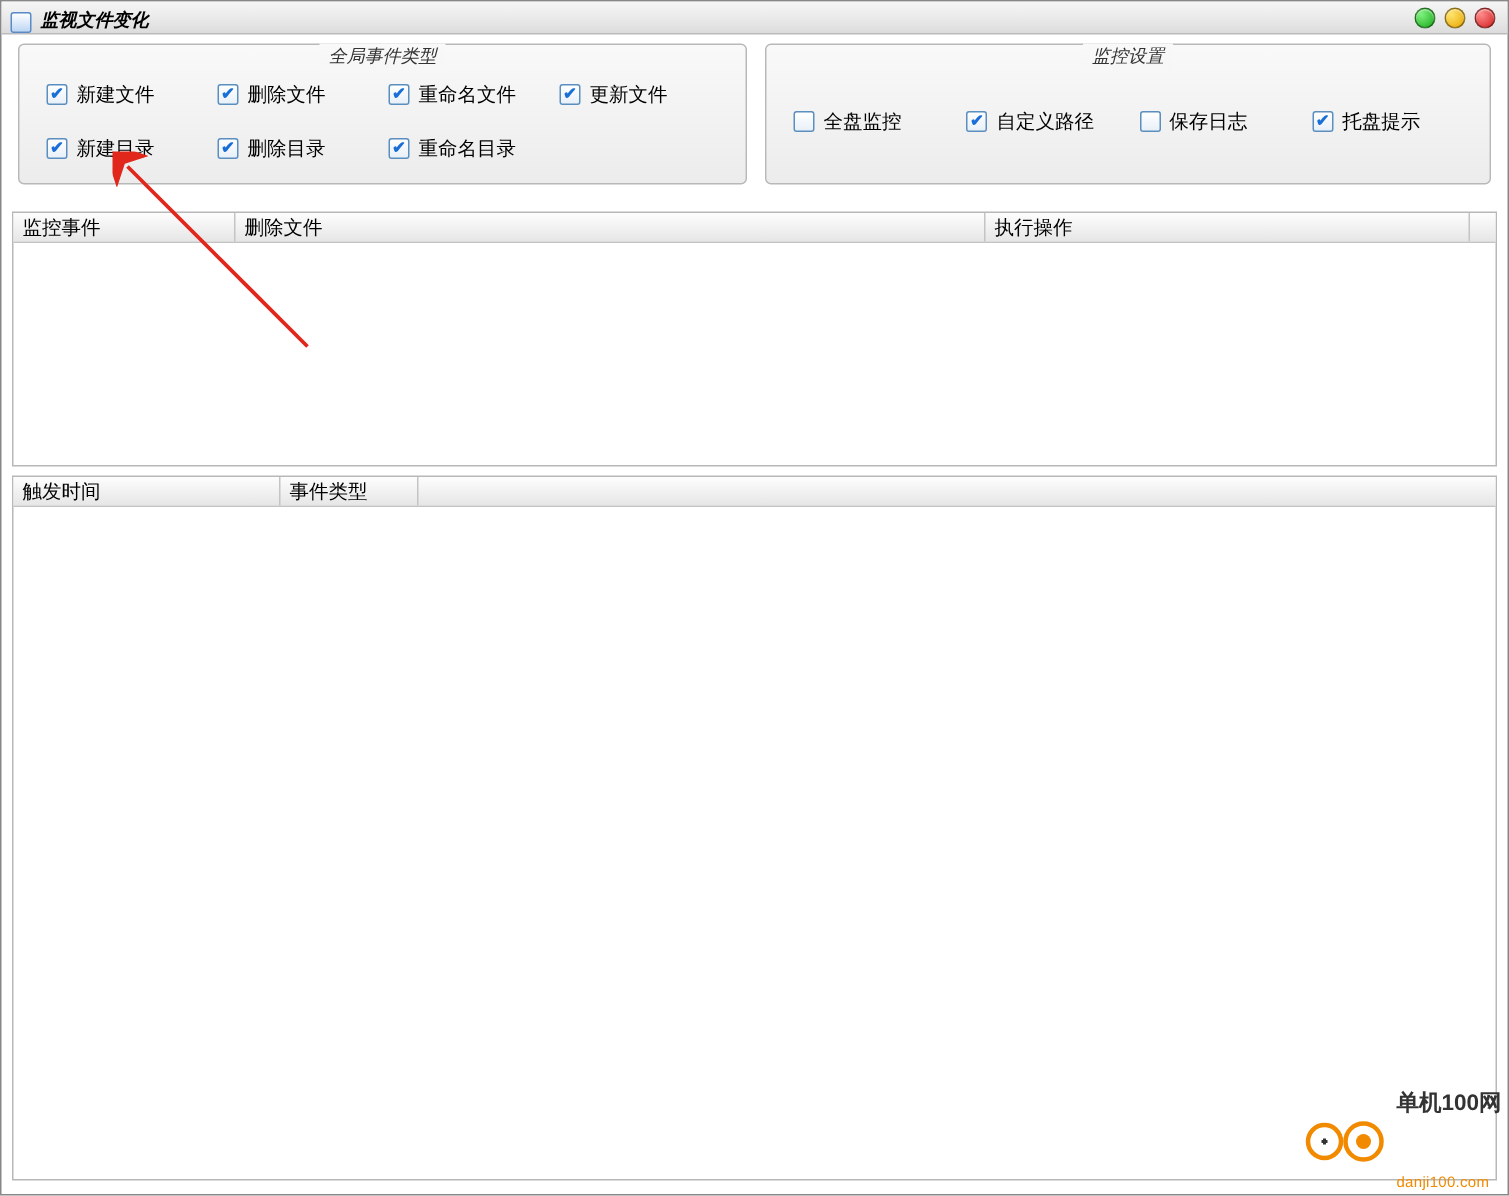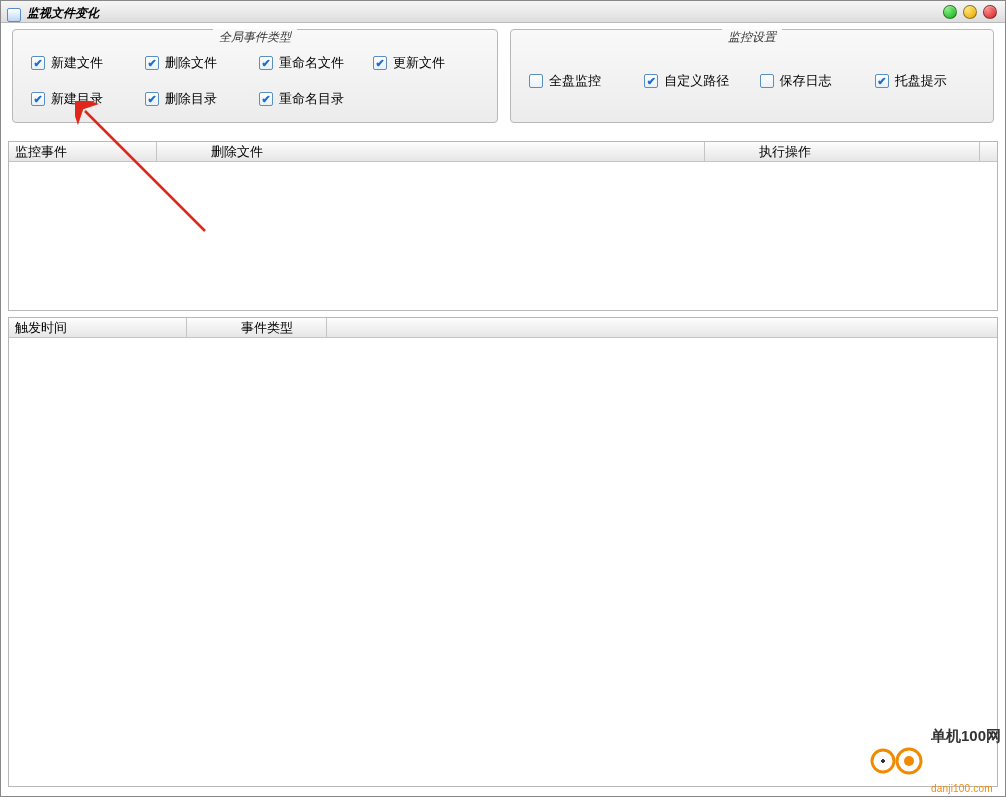--- a/index.html
+++ b/index.html
@@ -122,21 +122,20 @@
   }
   .table-wrap.top    { top: 118px; height: 170px; }
   .table-wrap.bottom { top: 294px; bottom: 8px; }
 
   .thead {
     display: flex;
     height: 20px;
     background: linear-gradient(to bottom,#fdfdfd,#e6e6e6);
     border-bottom: 1px solid #c4c4c4;
     font-size: 13px;
-    gap: 48px;
   }
   .th {
     border-right: 1px solid #c4c4c4;
     padding: 1px 6px 0 6px;
     white-space: nowrap;
     overflow: hidden;
   }
   .th.last { flex: 1; border-right: none; position: relative; }
   .th .stub {
     position: absolute; right: 0; top:0; bottom:0; width: 18px;

